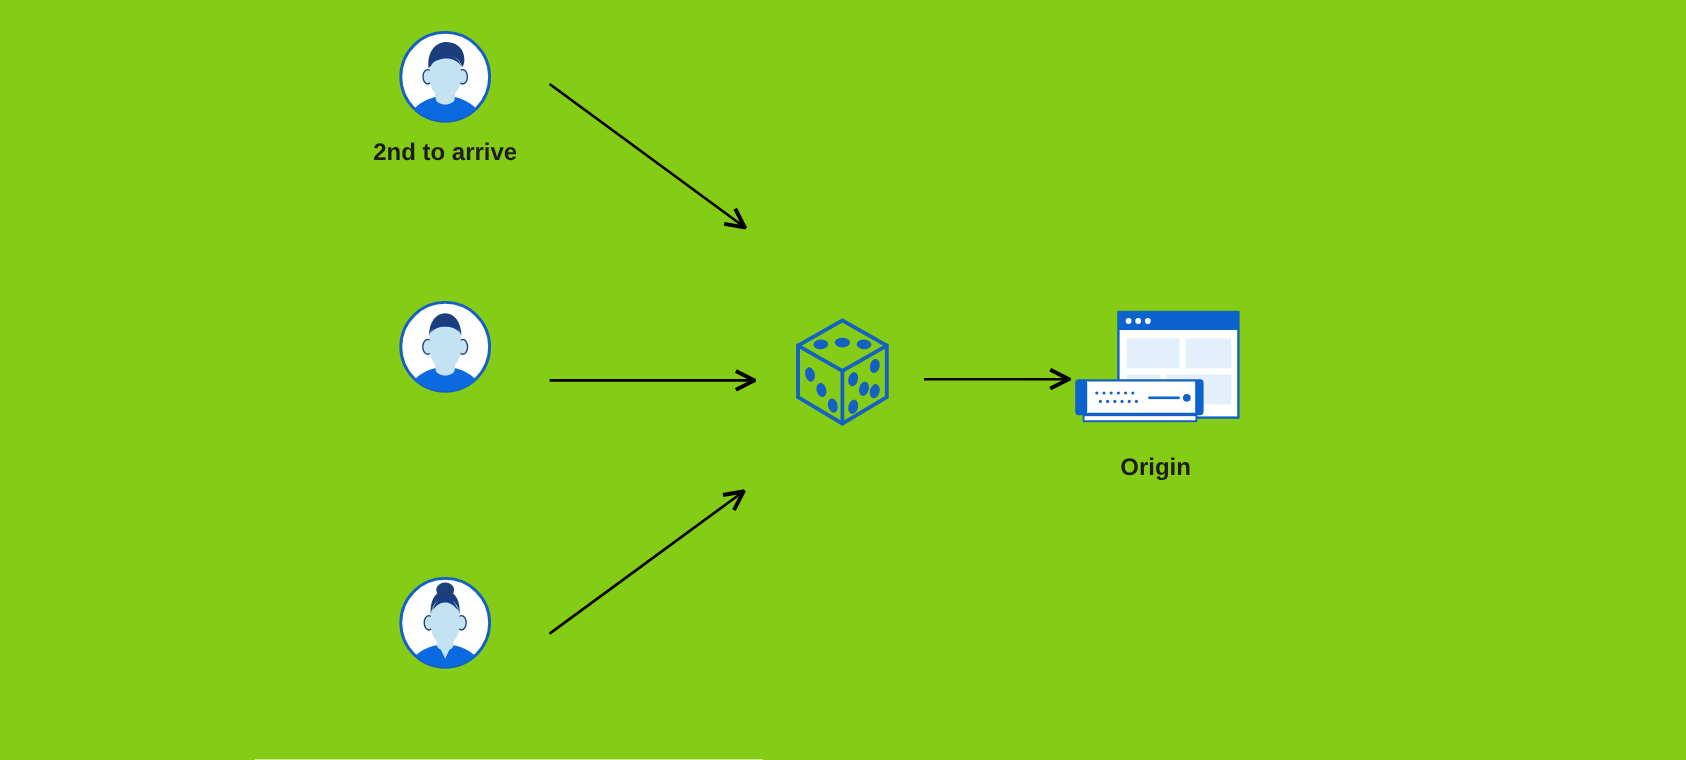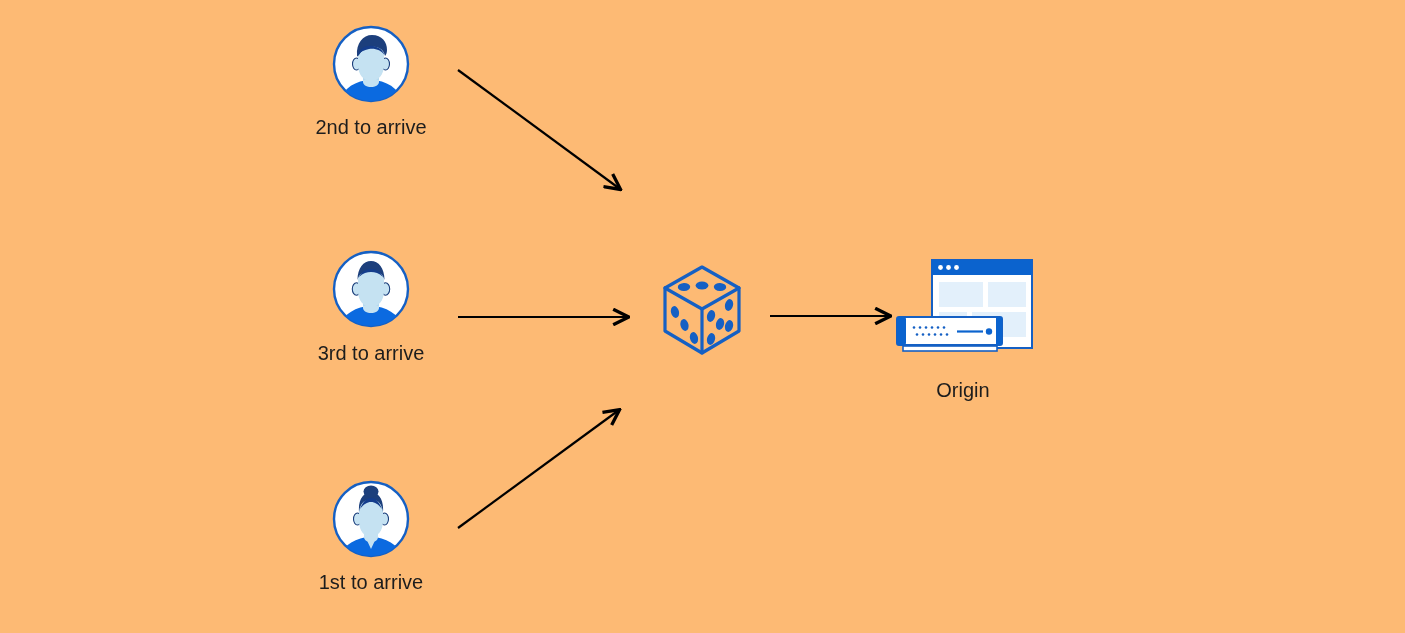--- a/index.html
+++ b/index.html
@@ -7,22 +7,23 @@
     padding: 0;
     background: #ffffff;
   }
   body {
     font-family: "Liberation Sans", sans-serif;
   }
   #canvas {
     position: relative;
     width: 1405px;
     height: 633px;
-    background: #fdba74;
+    background: #84cc16;
     overflow: hidden;
+    font-weight: bold;
   }
   .node {
     position: absolute;
   }
   .caption {
     position: absolute;
     text-align: center;
     font-size: 20px;
     line-height: 24px;
     color: #1d1d1d;
@@ -101,21 +102,20 @@
         <path d="M32 47 L48 47 L48 57 L32 57 Z" fill="#aed6ec" opacity="0.7"></path>
         <ellipse cx="25.5" cy="40" rx="4.2" ry="6.2" fill="#c5e2f2" stroke="#1c3f7c" stroke-width="1.1"></ellipse>
         <ellipse cx="54.5" cy="40" rx="4.2" ry="6.2" fill="#c5e2f2" stroke="#1c3f7c" stroke-width="1.1"></ellipse>
         <path d="M27 31 C27 21 33 16 40 16 C47 16 53 21 53 31 L53 42 C53 52 47 58 40 58 C33 58 27 52 27 42 Z" fill="#c5e2f2"></path>
 
         <path d="M26.5 31 C26.5 19 32.5 12 40 12 C47.5 12 53.5 19 53.5 31 C52 26 50 24 46 23 L34 23 C30 24 28 26 26.5 31 Z" fill="#1c3f7c"></path>
         <path d="M28 28 C31 22 35 20 40 20 C45 20 49 22 52 28 C48 24 44 23 40 23 C36 23 32 24 28 28 Z" fill="#143d8c"></path>
       </g>
     </svg>
   </div>
-  <div class="caption" style="left:271px; top:341px; width:200px;">3rd to arrive</div>
 
   <div class="node" style="left:331px; top:479px; width:80px; height:80px;">
     <svg width="80" height="80" viewBox="0 0 80 80">
       <defs>
         <clipPath id="clipC">
             <circle cx="40" cy="40" r="37"></circle>
           </clipPath>
       </defs>
       <circle cx="40" cy="40" r="37" fill="#ffffff" stroke="#1560c4" stroke-width="2.4"></circle>
       <g clip-path="url(#clipC)">
@@ -129,21 +129,20 @@
         <ellipse cx="53.5" cy="40" rx="4" ry="6" fill="#c5e2f2" stroke="#1c3f7c" stroke-width="1.1"></ellipse>
         <path d="M28 31 C28 21 33.5 16 40 16 C46.5 16 52 21 52 31 L52 42 C52 52 46.5 58 40 58 C33.5 58 28 52 28 42 Z" fill="#c5e2f2"></path>
 
         <path d="M28 33 C27 20 33 13 40 13 C47 13 53 20 52 33 C51 26 48 22 44 21 L36 21 C32 22 29 26 28 33 Z" fill="#1c3f7c"></path>
         <path d="M29 30 C32 22 36 19 40 19 C44 19 48 22 51 30 C47 25 44 23 40 23 C36 23 33 25 29 30 Z" fill="#143d8c"></path>
 
         <ellipse cx="40" cy="12.5" rx="7.5" ry="6" fill="#1c3f7c"></ellipse>
       </g>
     </svg>
   </div>
-  <div class="caption" style="left:271px; top:570px; width:200px;">1st to arrive</div>
 
   <div class="node" style="left:659px; top:263px; width:86px; height:94px;">
     <svg width="86" height="94" viewBox="0 0 86 94">
       <g fill="none" stroke="#1560c4" stroke-width="3.2" stroke-linejoin="round" stroke-linecap="round">
 
         <path d="M43 4 L80 25 L80 68 L43 90 L6 68 L6 25 Z"></path>
 
         <path d="M6 25 L43 46 L80 25"></path>
 
         <path d="M43 46 L43 90"></path>

